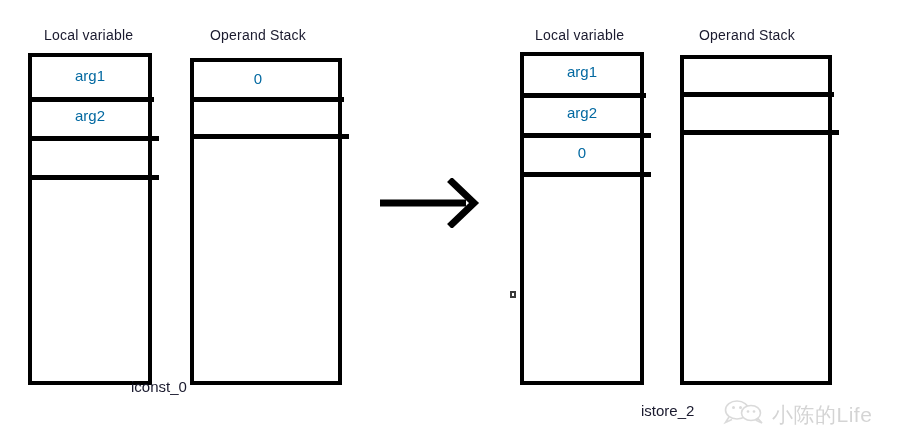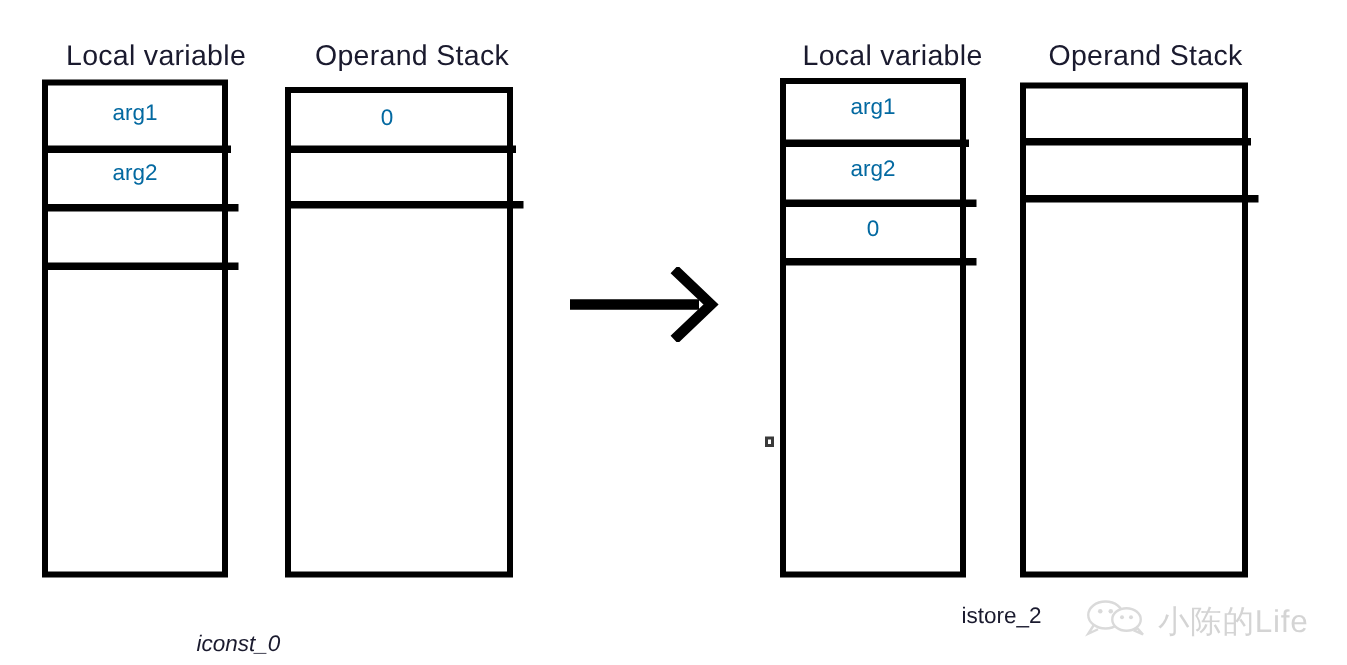--- a/index.html
+++ b/index.html
@@ -15,21 +15,21 @@
     position: relative;
     width: 898px;
     height: 443px;
     background: #ffffff;
     overflow: hidden;
   }
 
   
   .col-title {
     position: absolute;
-    font-size: 19px;
+    font-size: 14px;
     color: #1a1a2e;
     letter-spacing: 0.2px;
     white-space: nowrap;
     line-height: 1;
   }
 
   
   .frame {
     position: absolute;
     box-sizing: border-box;
@@ -112,21 +112,21 @@
   <div class="col-title" style="left:210px; top:28px;">Operand Stack</div>
 
   <div class="frame" style="left:190px; top:58px; width:152px; height:327px;">
     <div class="divider" style="left:-4px; top:35px; width:154px;"></div>
     <div class="divider" style="left:-4px; top:72px; width:159px;"></div>
   </div>
   <div class="cell-text" style="left:182px; top:71px; width:152px;">0</div>
   <div class="cell-text" style="left:182px; top:108px; width:152px;"></div>
   <div class="cell-text" style="left:182px; top:150px; width:152px;"></div>
 
-  <div class="caption" style="left:131px; top:422px;font-style:italic;">iconst_0</div>
+  <div class="caption" style="left:131px; top:379px;">iconst_0</div>
 
   <div class="arrow-wrap" style="left:378px; top:178px;">
     <svg width="104" height="50" viewBox="0 0 104 50" aria-hidden="true">
       <line x1="2" y1="25" x2="88" y2="25" stroke="#000000" stroke-width="7" stroke-linecap="butt"></line>
       <polyline points="74,4 96,25 74,46" fill="none" stroke="#000000" stroke-width="7" stroke-linecap="square" stroke-linejoin="miter"></polyline>
     </svg>
   </div>
 
   <div class="speck" style="left:510px; top:291px;"></div>
 

